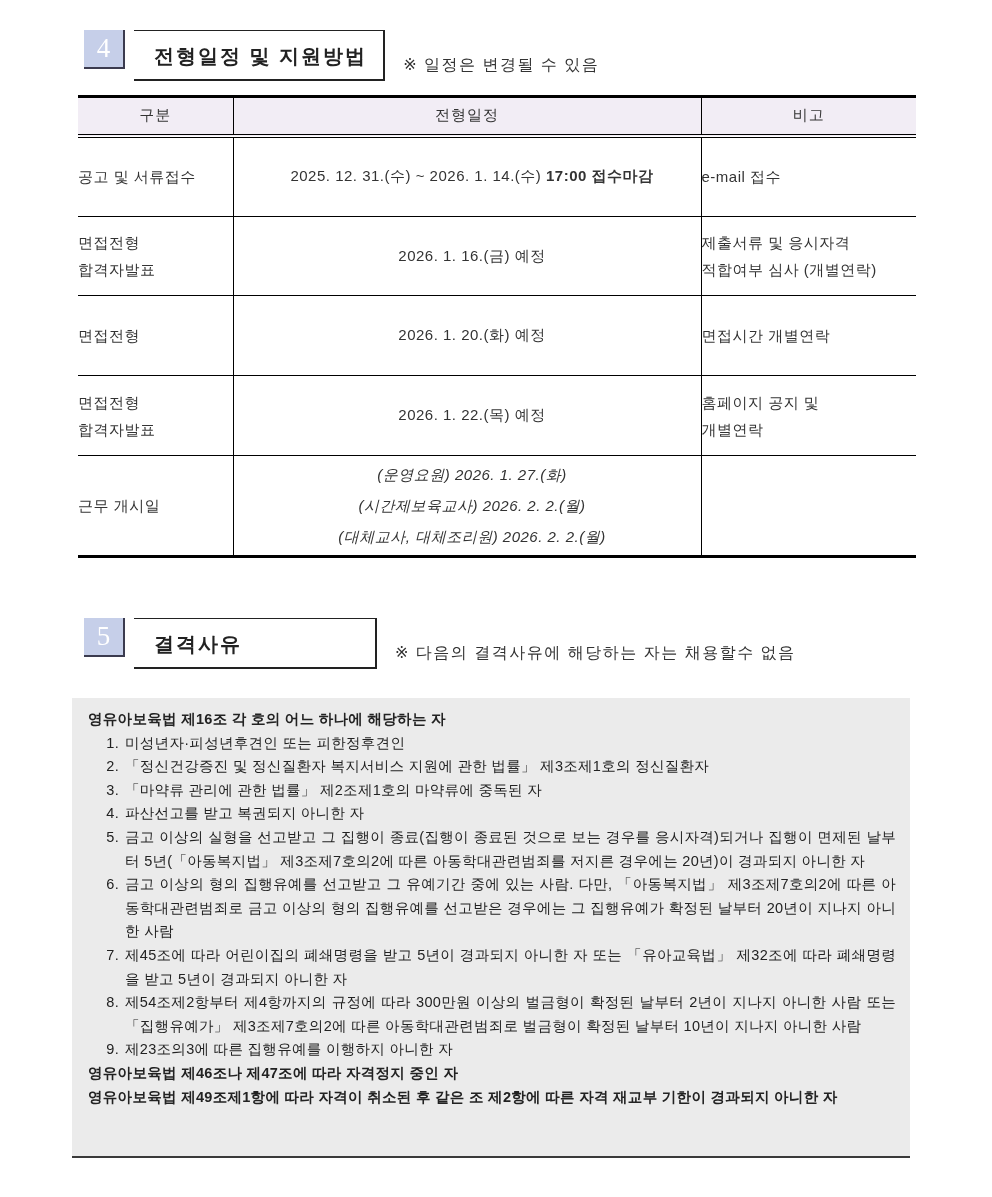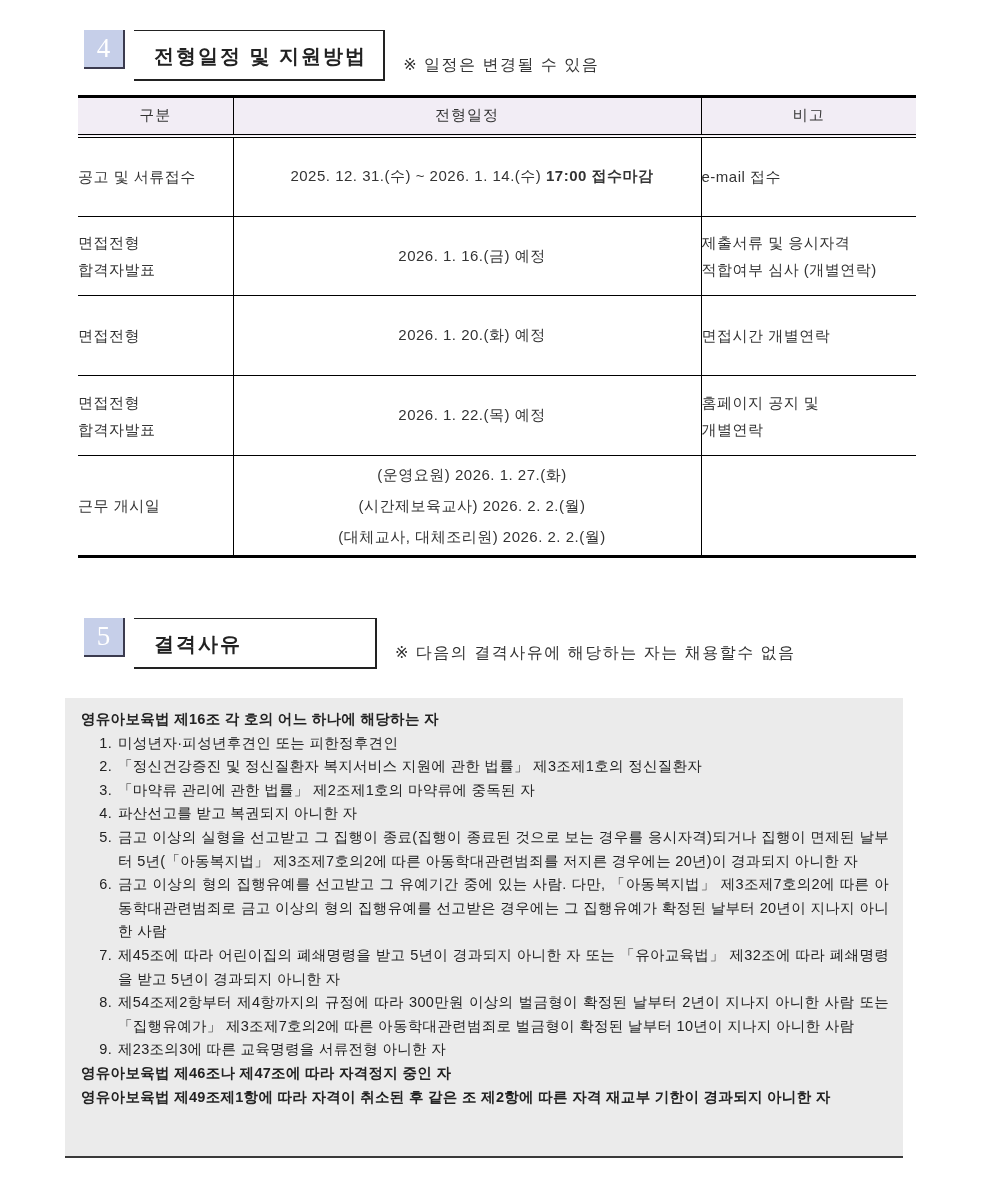--- a/index.html
+++ b/index.html
@@ -42,25 +42,25 @@
   .sched-table th {
     background: #f2edf5; font-weight: normal; height: 39px;
     border-bottom: 4px double #000; letter-spacing: 1px;
   }
   .sched-table th + th, .sched-table td + td { border-left: 1px solid #000; }
   .sched-table tbody tr:not(:last-child) td { border-bottom: 1px solid #000; }
   .sched-table td { vertical-align: middle; }
   td.cat, td.notec { text-align: left; }
   td.sched { text-align: center; padding-left: 10px; }
   .cell-lines div { line-height: 27px; }
-  .wide-lines div { line-height: 31px; }
+  .wide-lines div { line-height: 31px; font-style: italic; }
 
   
   .gray-box {
-    position: absolute; left: 65px; top: 698px; width: 838px; min-height: 460px;
+    position: absolute; left: 72px; top: 698px; width: 838px; min-height: 460px;
     background: #ebebeb; border-bottom: 2px solid #3a3a3a;
     padding: 10px 14px 8px 16px;
     font-size: 14.5px; line-height: 23.6px; letter-spacing: 0.3px; color: #222;
   }
   .gb-heading { font-weight: bold; text-align: justify; word-break: break-all; }
   .gb-item { display: flex; padding-left: 9px; }
   .gb-item .num { width: 22px; flex: none; text-align: right; margin-right: 6px; }
   .gb-item .txt { flex: 1; text-align: justify; word-break: break-all; }
 </style>
 </head>
@@ -178,20 +178,20 @@
     <div class="gb-item">
       <span class="num">7.</span>
       <span class="txt">제45조에 따라 어린이집의 폐쇄명령을 받고 5년이 경과되지 아니한 자 또는 「유아교육법」 제32조에 따라 폐쇄명령을 받고 5년이 경과되지 아니한 자</span>
     </div>
     <div class="gb-item">
       <span class="num">8.</span>
       <span class="txt">제54조제2항부터 제4항까지의 규정에 따라 300만원 이상의 벌금형이 확정된 날부터 2년이 지나지 아니한 사람 또는 「집행유예가」 제3조제7호의2에 따른 아동학대관련범죄로 벌금형이 확정된 날부터 10년이 지나지 아니한 사람</span>
     </div>
     <div class="gb-item">
       <span class="num">9.</span>
-      <span class="txt">제23조의3에 따른 교육명령을 서류전형 아니한 자</span>
+      <span class="txt">제23조의3에 따른 집행유예를 이행하지 아니한 자</span>
     </div>
 
     <div class="gb-heading">영유아보육법 제46조나 제47조에 따라 자격정지 중인 자</div>
     <div class="gb-heading">영유아보육법 제49조제1항에 따라 자격이 취소된 후 같은 조 제2항에 따른 자격 재교부 기한이 경과되지 아니한 자</div>
   </div>
 
 </div>
 
 </body></html>

